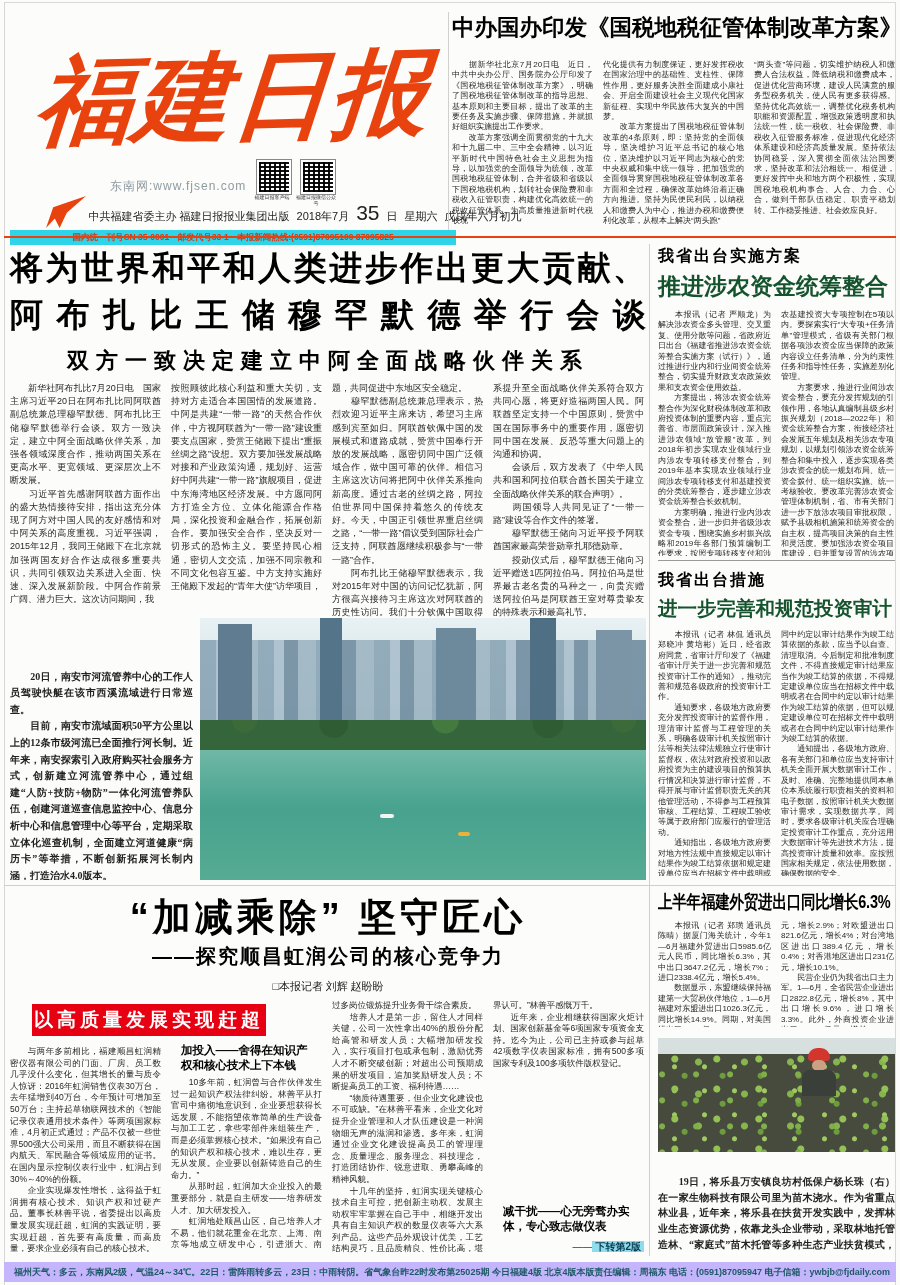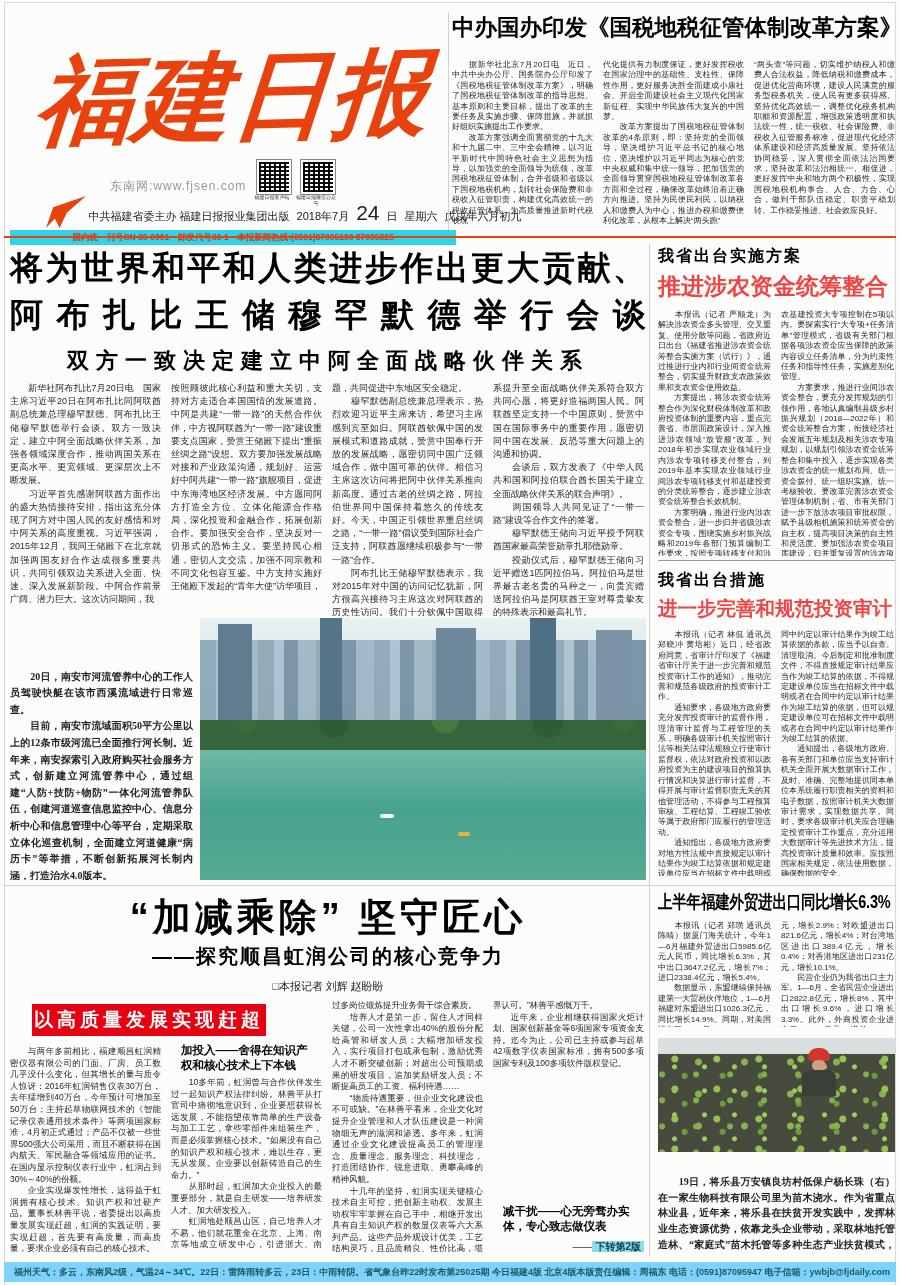--- a/index.html
+++ b/index.html
@@ -76,21 +76,21 @@
                  radial-gradient(circle at 95% 0,#3c6b39 12px,transparent 13px),#35653a;}
   .rp-water{position:absolute;left:0;top:132px;width:100%;height:130px;
       background:linear-gradient(180deg,#6fb8a6,#47a28e 45%,#56ab93);}
   .rp-boat1{position:absolute;left:180px;top:196px;width:14px;height:4px;background:#f4f4f0;border-radius:2px;}
   .rp-boat2{position:absolute;left:258px;top:214px;width:12px;height:4px;background:#e8b23c;border-radius:2px;}
 
   
   .vrule-rail{position:absolute;left:649px;top:244px;width:1px;height:1012px;background:#cfcfcf;}
   .rail-art{position:absolute;left:658px;width:237px;}
   .kicker{font-size:16px;font-weight:700;letter-spacing:2px;color:#000;}
-  .rail-headline{font-size:23px;font-weight:900;letter-spacing:0;color:#ef4444;margin-top:4px;white-space:nowrap;}
+  .rail-headline{font-size:23px;font-weight:900;letter-spacing:0;color:#14532d;margin-top:4px;white-space:nowrap;}
   .rail-headline.audit{font-size:19.5px;}
   .rail-cols{display:flex;gap:10px;margin-top:8px;}
   .rail-cols .coltext{width:113px;}
   .agri-cols .coltext{height:246px;}
   .audit-cols .coltext{height:246px;}
   .rail-divider{position:absolute;left:658px;top:560px;width:237px;height:1px;background:#9a9a9a;}
 
   .hrule-mid{position:absolute;left:4px;top:885px;width:892px;height:1px;background:#cfcfcf;}
 
   
@@ -129,42 +129,42 @@
       background-size:34px 26px,42px 30px,38px 28px,46px 32px,30px 24px,auto;}
   .sp-sky{position:absolute;left:0;top:0;width:100%;height:16px;background:#d8dfdf;}
   .sp-cap{position:absolute;left:150px;top:10px;width:22px;height:13px;background:#d3362c;border-radius:10px 10px 4px 4px;}
   .sp-face{position:absolute;left:154px;top:22px;width:14px;height:11px;background:#caa183;border-radius:45%;}
   .sp-body{position:absolute;left:144px;top:32px;width:34px;height:26px;background:#3a3f3a;border-radius:8px 8px 0 0;}
   .seed-caption{position:absolute;left:658px;top:1158px;width:237px;height:96px;
       font-family:"Liberation Serif",serif;font-weight:700;font-size:10px;line-height:15.8px;
       text-align:justify;white-space:pre-line;overflow:hidden;color:#222;}
 
   
-  .footer-bar{position:absolute;left:4px;top:1262px;width:892px;height:20px;background:#7dd3fc;
+  .footer-bar{position:absolute;left:4px;top:1262px;width:892px;height:20px;background:#c4b5fd;
       display:flex;justify-content:space-between;align-items:center;padding:0 10px;box-sizing:border-box;
       font-size:9px;font-weight:700;color:#1e5a66;white-space:nowrap;}
 </style>
 </head>
 <body>
 
 <div class="page">
   <div class="frame"></div>
 
   <div class="mast">
     <div class="mast-title">福建日报</div>
     <div class="mast-web">东南网:www.fjsen.com</div>
     <div class="qr qr1"></div>
     <div class="qr qr2"></div>
     <div class="qr-label l1">福建日报客户端</div>
     <div class="qr-label l2">福建日报微信公众号</div>
     <div class="flag-logo"></div>
     <div class="dateline">
       <span>中共福建省委主办 福建日报报业集团出版</span>
       <span>2018年7月</span>
-        <span class="day">24</span>
+        <span class="day">35</span>
         <span>日</span>
       <span>星期六</span>
       <span>戊戌年六月初九</span>
     </div>
     <div class="issue-bar">国内统一刊号CN 35-0001　邮发代号33-1　本报新闻热线:(0591)87095100 87095825</div>
   </div>
 
   <div class="vrule-mast"></div>
 
   <div class="tax">

